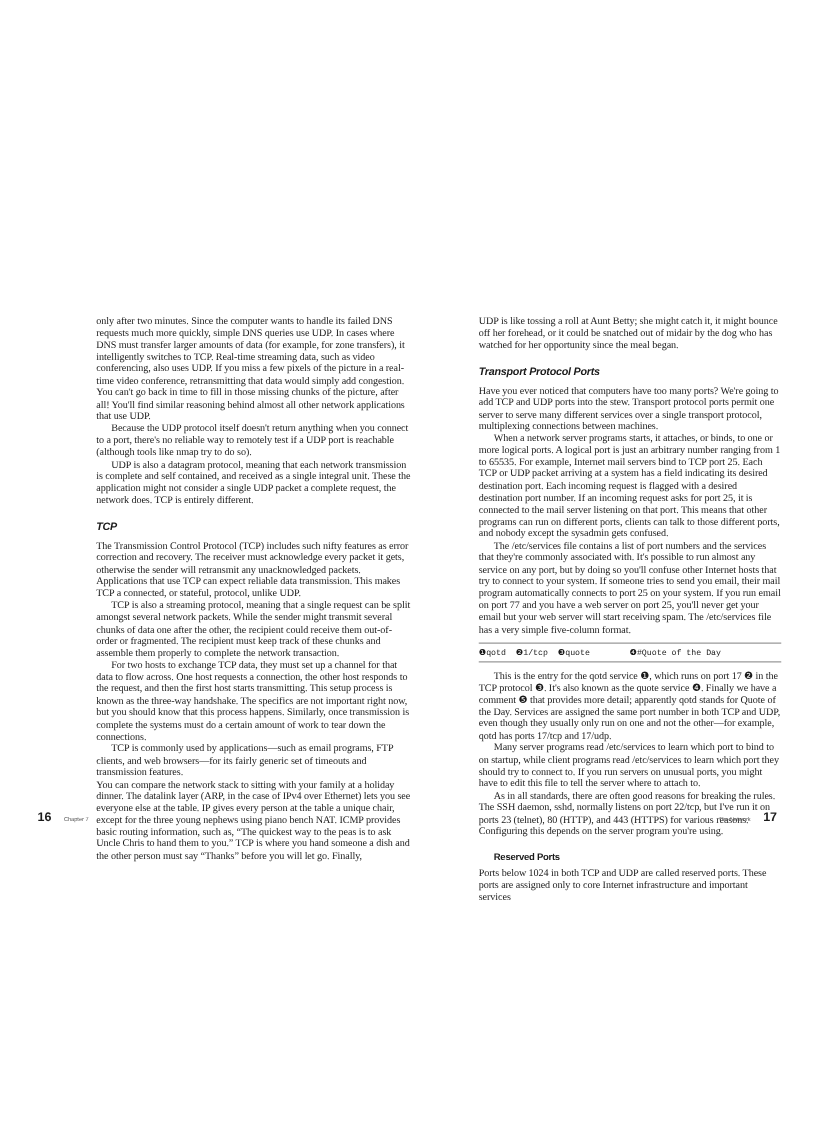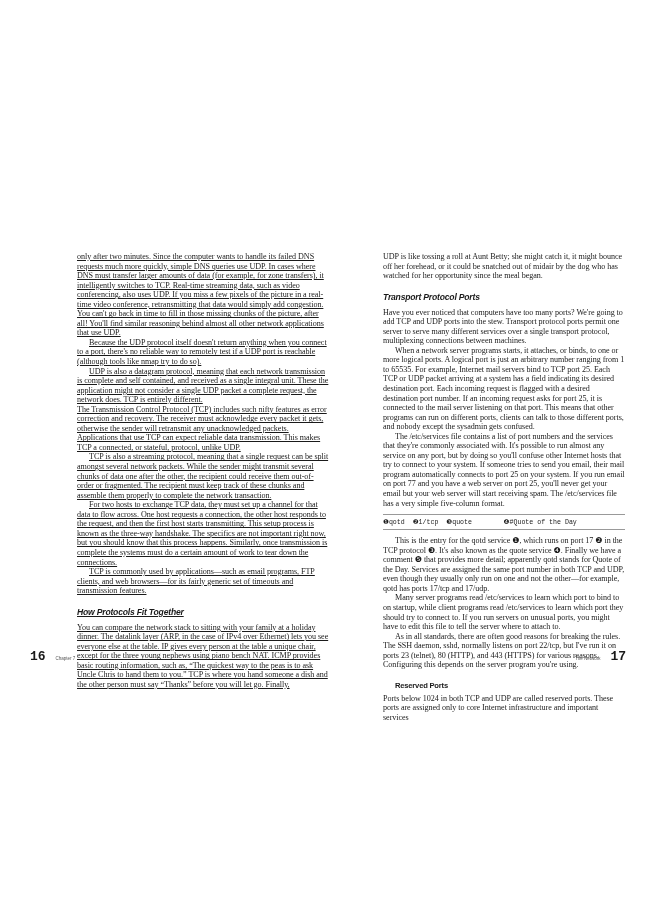--- a/index.html
+++ b/index.html
@@ -1,44 +1,44 @@
 <!DOCTYPE html>
 <html><head>
 <meta charset="utf-8">
 <style>
   html,body{margin:0;padding:0;background:#ffffff;}
   body{width:660px;height:900px;position:relative;overflow:hidden;font-family:"Liberation Serif","DejaVu Serif",serif;color:#1a1a1a;}
   .page{position:absolute;top:252px;}
-  .page.left{left:77px;width:252px;text-decoration:underline;}
+  .page.left{left:77px;width:252px;}
   .page.right{left:383px;width:242px;}
   .p{font-size:8.1px;line-height:9.55px;margin:0;text-align:left;letter-spacing:-0.05px;}
   .p.ind{text-indent:12px;}
   .h{font-family:"Liberation Sans","DejaVu Sans",sans-serif;font-style:italic;font-weight:bold;font-size:8.6px;margin:11px 0 6px 0;letter-spacing:-0.2px;}
   .h.sub{font-style:normal;font-size:7.6px;margin:11px 0 4px 12px;}
   .code{font-family:"Liberation Mono","DejaVu Sans Mono",monospace;font-size:6.6px;border-top:0.8px solid #999;border-bottom:0.8px solid #999;padding:3px 0 3px 0;margin:6px 0 6px 0;white-space:pre;}
   .folio{position:absolute;top:649px;font-size:7px;}
-  .folio .num{font-family:Liberation Mono, monospace;font-weight:bold;font-size:13px;}
+  .folio .num{font-family:Liberation Sans, sans-serif;font-weight:bold;font-size:10px;}
   .folio .lbl{font-family:"Liberation Sans",sans-serif;font-size:4.5px;color:#555;}
   .folio.left{left:30px;}
   .folio.left .lbl{margin-left:10px;}
   .folio.right{left:575px;}
   .folio.right .lbl{margin-right:10px;}
 </style>
 </head>
 <body>
 
 <div class="page left">
   <p class="p">only after two minutes. Since the computer wants to handle its failed DNS requests much more quickly, simple DNS queries use UDP. In cases where DNS must transfer larger amounts of data (for example, for zone transfers), it intelligently switches to TCP. Real-time streaming data, such as video conferencing, also uses UDP. If you miss a few pixels of the picture in a real-time video conference, retransmitting that data would simply add congestion. You can't go back in time to fill in those missing chunks of the picture, after all! You'll find similar reasoning behind almost all other network applications that use UDP.</p>
   <p class="p ind">Because the UDP protocol itself doesn't return anything when you connect to a port, there's no reliable way to remotely test if a UDP port is reachable (although tools like nmap try to do so).</p>
   <p class="p ind">UDP is also a datagram protocol, meaning that each network transmission is complete and self contained, and received as a single integral unit. These the application might not consider a single UDP packet a complete request, the network does. TCP is entirely different.</p>
+  <div class="h">TCP</div>
   <p class="p">The Transmission Control Protocol (TCP) includes such nifty features as error correction and recovery. The receiver must acknowledge every packet it gets, otherwise the sender will retransmit any unacknowledged packets. Applications that use TCP can expect reliable data transmission. This makes TCP a connected, or stateful, protocol, unlike UDP.</p>
   <p class="p ind">TCP is also a streaming protocol, meaning that a single request can be split amongst several network packets. While the sender might transmit several chunks of data one after the other, the recipient could receive them out-of-order or fragmented. The recipient must keep track of these chunks and assemble them properly to complete the network transaction.</p>
   <p class="p ind">For two hosts to exchange TCP data, they must set up a channel for that data to flow across. One host requests a connection, the other host responds to the request, and then the first host starts transmitting. This setup process is known as the three-way handshake. The specifics are not important right now, but you should know that this process happens. Similarly, once transmission is complete the systems must do a certain amount of work to tear down the connections.</p>
   <p class="p ind">TCP is commonly used by applications—such as email programs, FTP clients, and web browsers—for its fairly generic set of timeouts and transmission features.</p>
-  <div class="h">How Protocols Fit Together</div>
   <p class="p">You can compare the network stack to sitting with your family at a holiday dinner. The datalink layer (ARP, in the case of IPv4 over Ethernet) lets you see everyone else at the table. IP gives every person at the table a unique chair, except for the three young nephews using piano bench NAT. ICMP provides basic routing information, such as, “The quickest way to the peas is to ask Uncle Chris to hand them to you.” TCP is where you hand someone a dish and the other person must say “Thanks” before you will let go. Finally,</p>
 </div>
 
 <div class="folio left">
   <span class="num">16</span><span class="lbl">Chapter 7</span>
 </div>
 
 <div class="page right">
   <p class="p">UDP is like tossing a roll at Aunt Betty; she might catch it, it might bounce off her forehead, or it could be snatched out of midair by the dog who has watched for her opportunity since the meal began.</p>
   <div class="h">Transport Protocol Ports</div>

